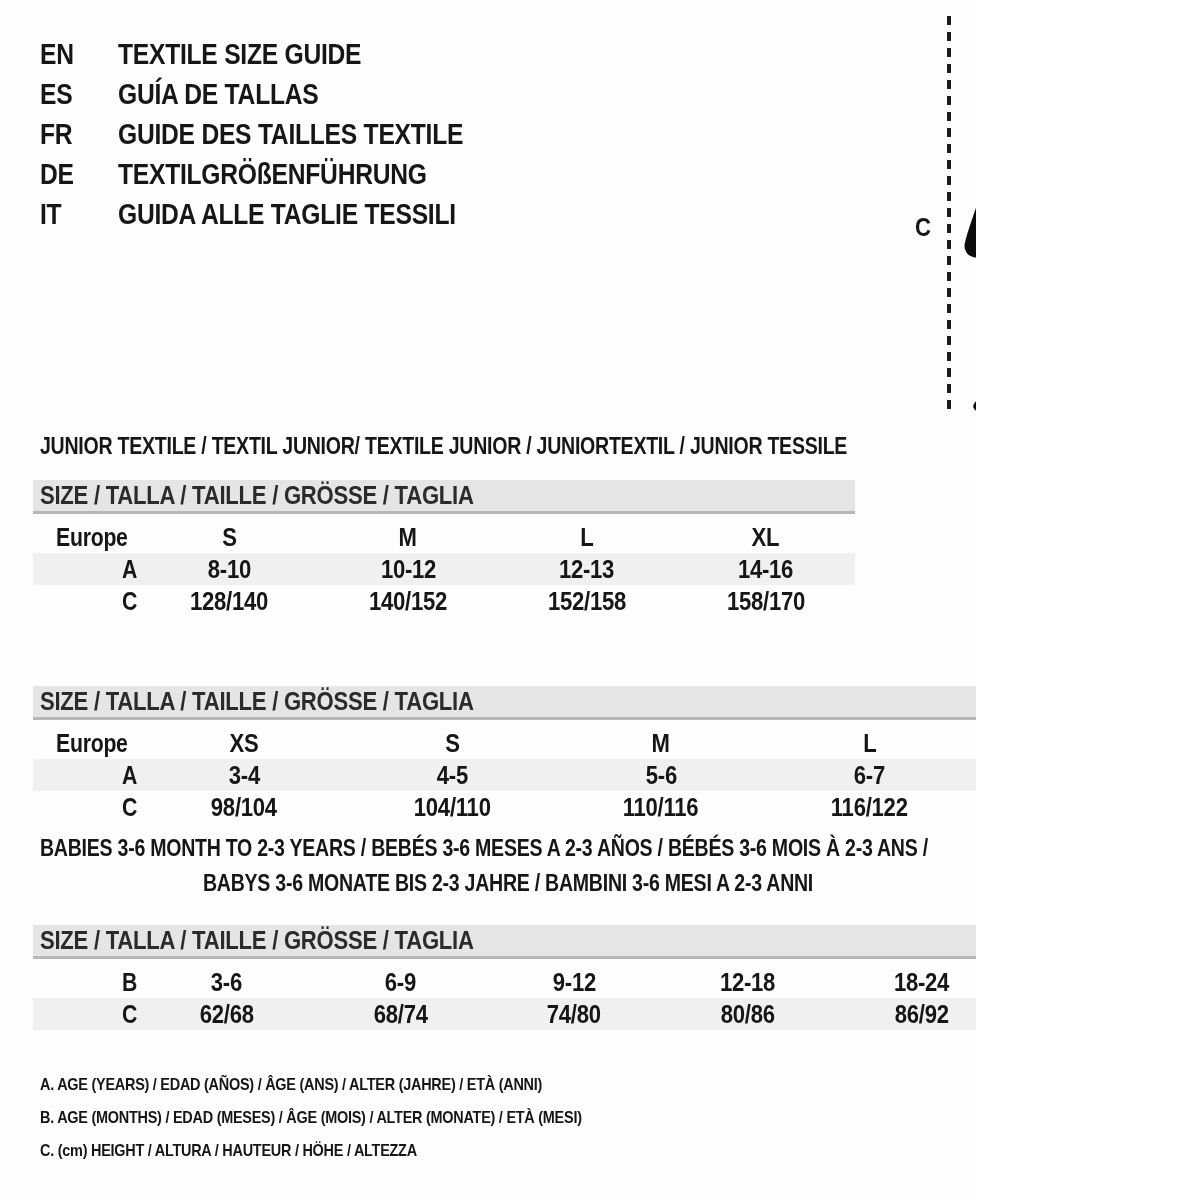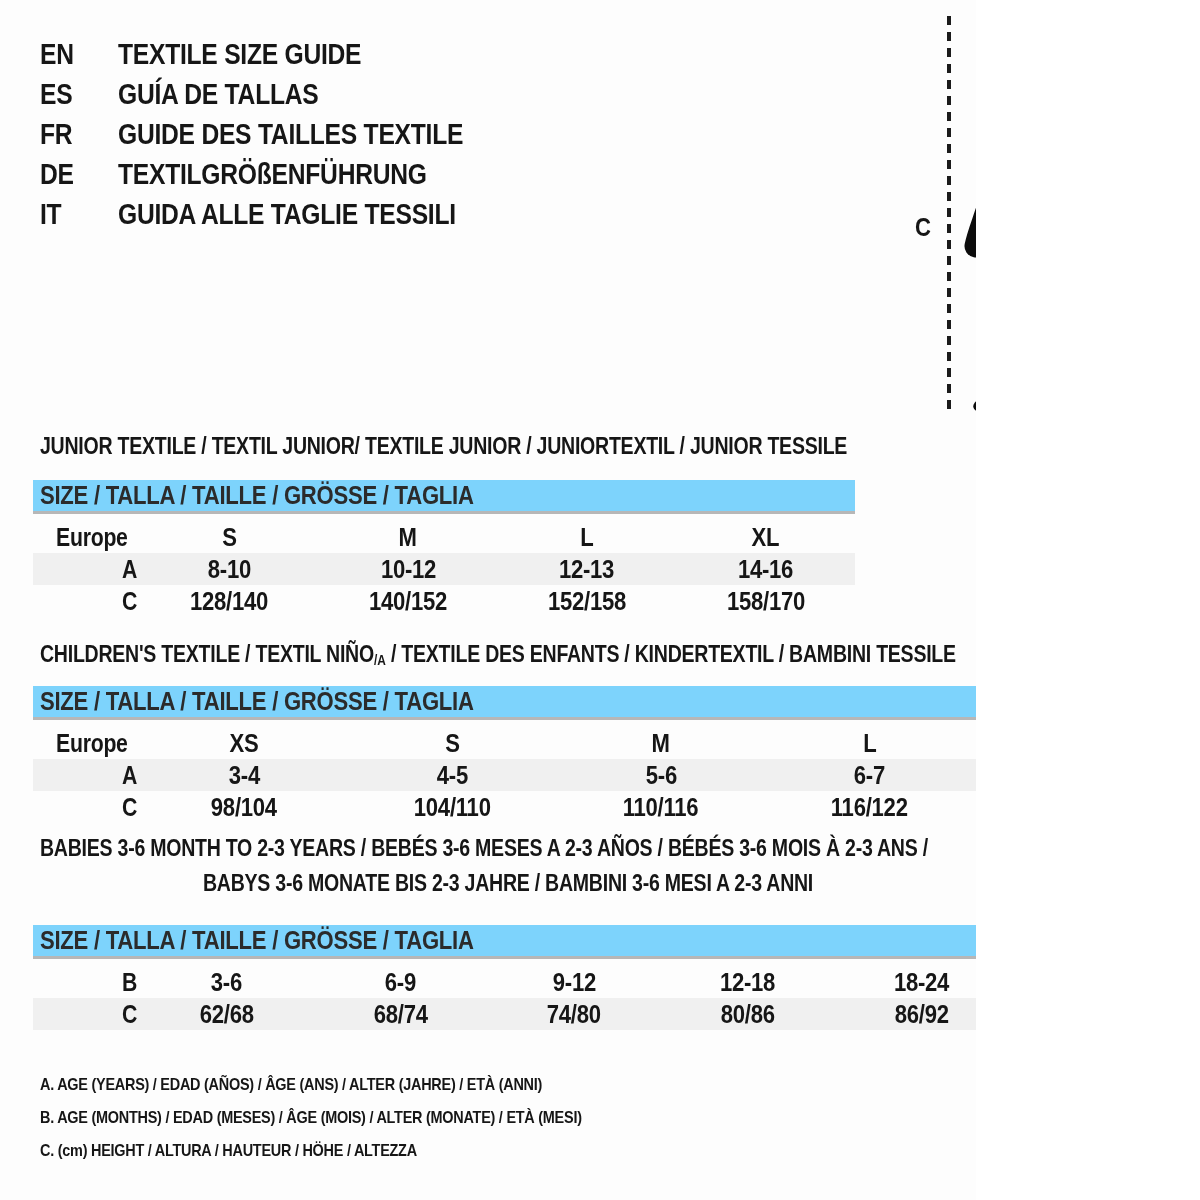--- a/index.html
+++ b/index.html
@@ -28,21 +28,21 @@
 
   
   .section-heading { position:absolute; font-size:23px; line-height:28px; }
   .section-heading .subsize { font-size:14px; vertical-align:-3px; letter-spacing:0; }
   #babies-heading { line-height:35px; }
 
   
   .size-table { position:absolute; border-collapse:separate; border-spacing:0; table-layout:fixed; }
   .size-table td { padding:0; vertical-align:middle; }
   .size-table tr.bar td {
-    background:#7dd3fc; border-bottom:3px solid #b7b7b7;
+    background:#e5e5e5; border-bottom:3px solid #b7b7b7;
     height:24px; font-size:26px; padding-left:7px; color:#2b2b2b;
   }
   .size-table tr.gap td { height:7px; background:transparent; border:0; }
   .size-table tr.r td { height:32px; font-size:26px; }
   .size-table tr.r td.lbl { text-align:right; padding-left:7px; font-size:25px;margin-left:48px; }
   .size-table tr.r td.val { text-align:center; }
   .size-table tr.r.shaded td { background:#f0f0f0; }
   #t-junior  { left:33px; top:480px; width:822px;  }
   #t-child   { left:33px; top:686px; width:1149px; }
   #t-babies  { left:33px; top:925px; width:1149px; }
@@ -142,25 +142,20 @@
       <tr class="r">
         <td class="lbl"><span class="cond">C</span></td>
         <td class="val"><span class="cond center">128/140</span></td>
         <td class="val"><span class="cond center">140/152</span></td>
         <td class="val"><span class="cond center">152/158</span></td>
         <td class="val"><span class="cond center">158/170</span></td>
       </tr>
     </tbody>
   </table>
 
-  <div class="section-heading" id="children-heading" style="left:40px; top:640px;">
-    <span class="cond">
-      <span>CHILDREN'S TEXTILE / TEXTIL NIÑO</span><span class="subsize">/A</span><span> / TEXTILE DES ENFANTS / KINDERTEXTIL / BAMBINI TESSILE</span>
-    </span>
-  </div>
   <table class="size-table" id="t-child">
     <colgroup>
         <col class="c-lbl">
         <col>
         <col>
         <col>
         <col>
         <col>
       </colgroup>
     <tbody>

